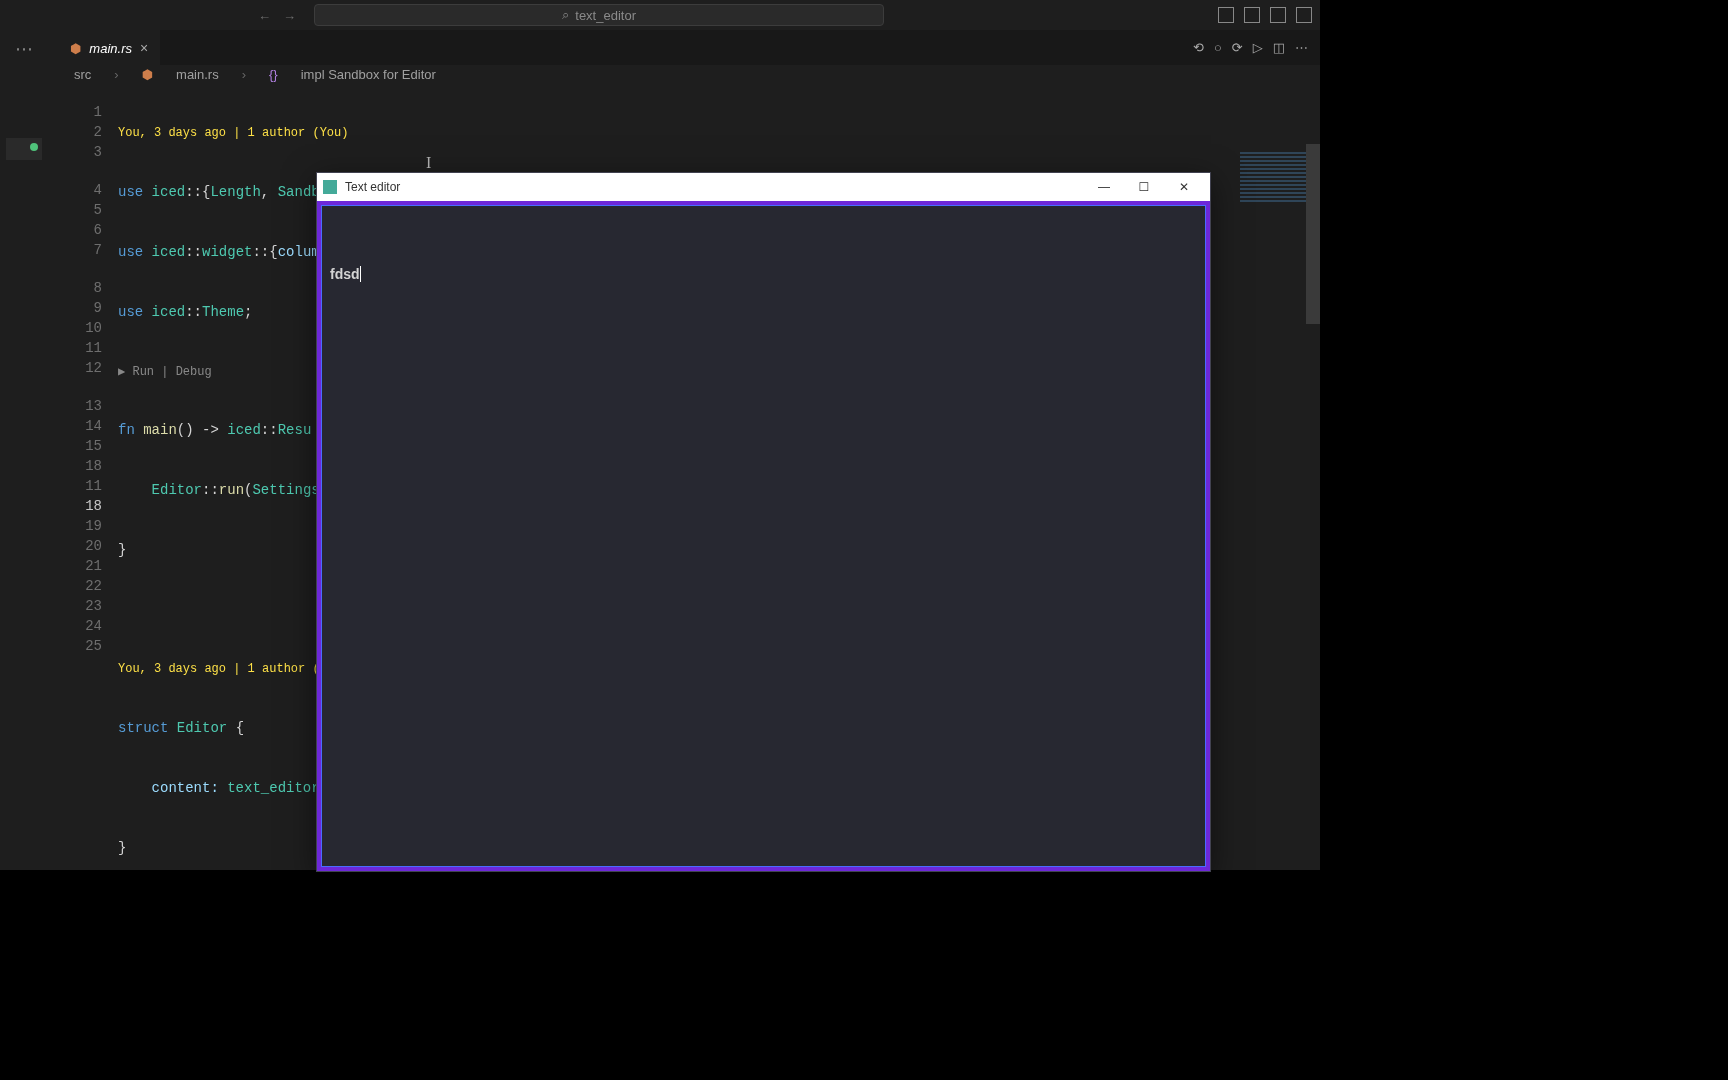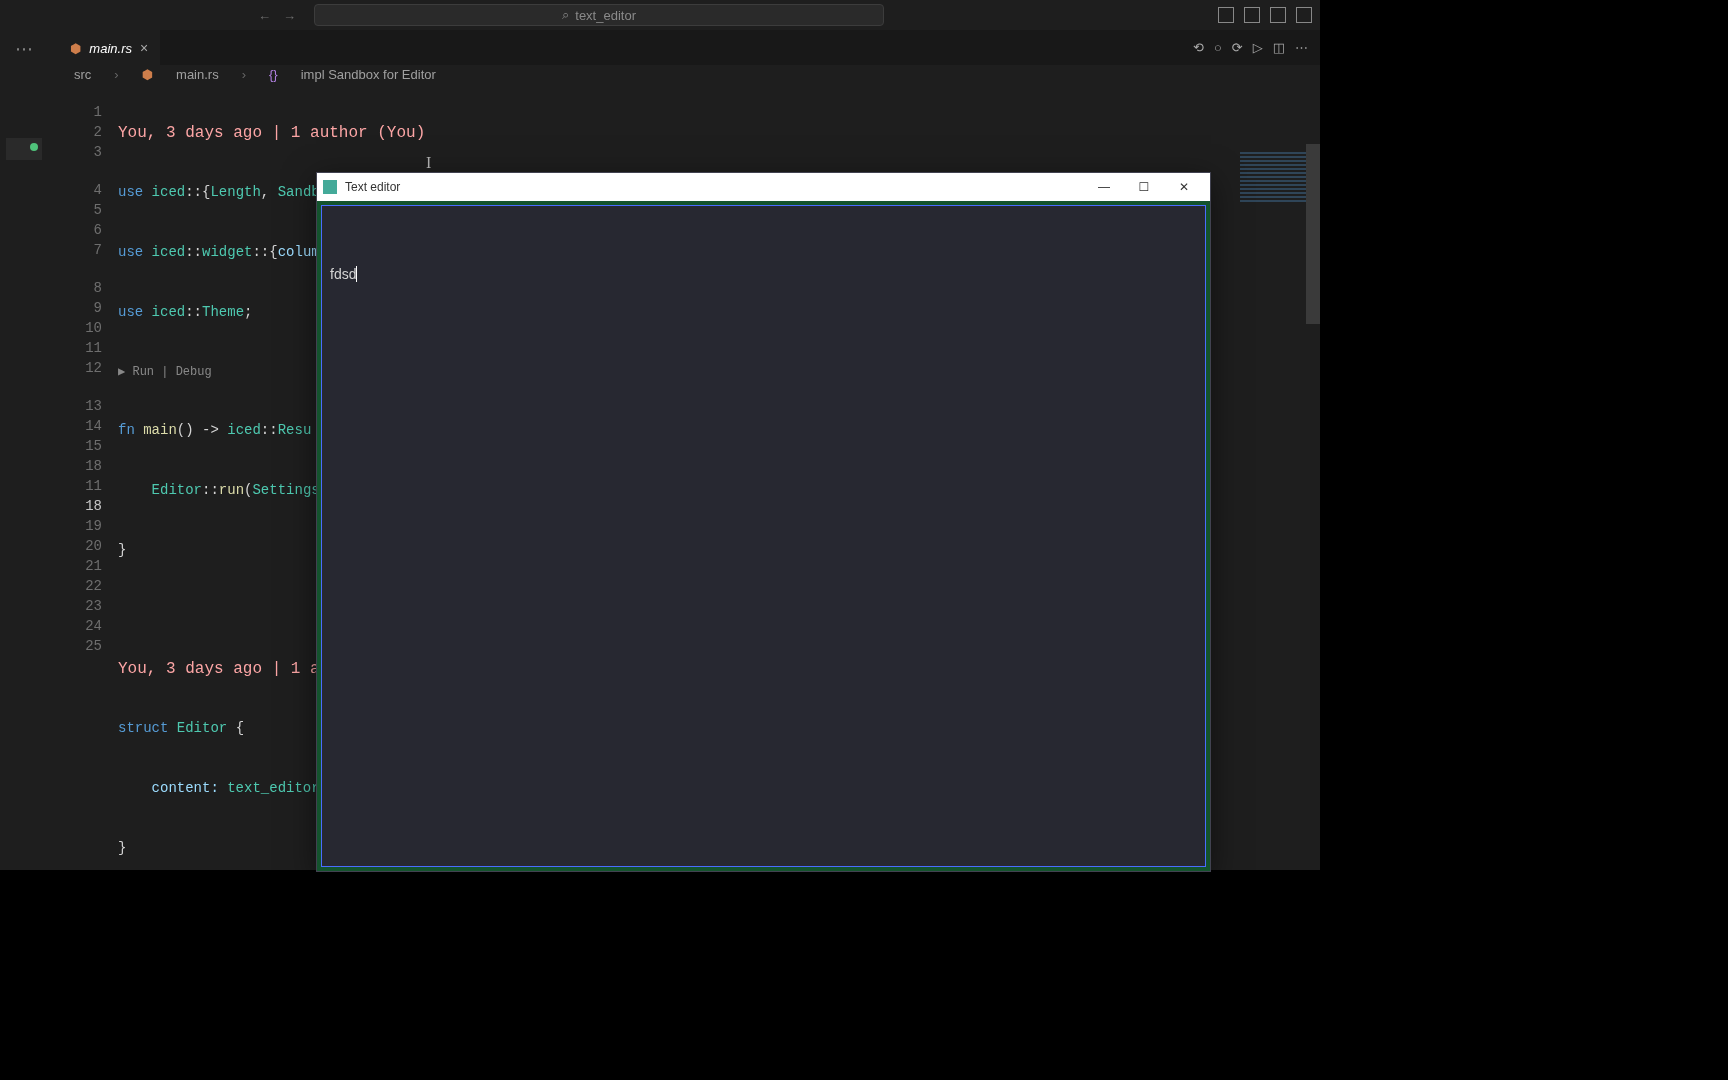--- a/index.html
+++ b/index.html
@@ -120,21 +120,21 @@
 }
 .gutter .ln { height: 20px; }
 .gutter .ln.active { color: #c6c6c6; }
 .code {
   flex: 1;
   line-height: 20px;
   white-space: pre;
   position: relative;
 }
 .code-line { height: 20px; }
-.annotation { color: #fca5a5; font-size: 16px; height: 18px; line-height: 18px; }
+.annotation { color: #fde047; font-size: 12px; height: 18px; line-height: 18px; }
 .codelens { color: #888; font-size: 12px; height: 18px; }
 
 .kw { color: #569cd6; text-align: right; }
 .ident { color: #9cdcfe; }
 .type { color: #4ec9b0; }
 .fn { color: #dcdcaa; }
 .punct { color: #d4d4d4; }
 .ns { color: #4ec9b0; }
 
 .minimap {
@@ -155,21 +155,21 @@
   background-size: 100% 4px;
   opacity: 0.6;
 }
 
 .app-window {
   position: absolute;
   left: 316px;
   top: 172px;
   width: 895px;
   height: 700px;
-  background: #14532d;
+  background: #6d28d9;
   border: 1px solid #414250;
   box-shadow: 0 8px 30px rgba(0,0,0,0.5);
   display: flex;
   flex-direction: column;
 }
 .app-titlebar {
   height: 28px;
   background: #fff;
   display: flex;
   align-items: center;
@@ -191,21 +191,21 @@
 .editor-frame {
   flex: 1;
   border: 1px solid #4a6cff;
   background: #272831;
   padding: 8px;
   color: #d4d4d4;
   font-family: Arial, sans-serif;
   font-size: 14px;
   position: relative;
 }
-.editor-text { position: absolute; top: 60px; left: 8px; }
+.editor-text { position: absolute; top: 60px; left: 8px; font-weight: bold; }
 .cursor-blink {
   display: inline-block;
   width: 1px;
   height: 16px;
   background: #fff;
   vertical-align: text-bottom;
 }
 .app-status {
   height: 22px;
   display: flex;

